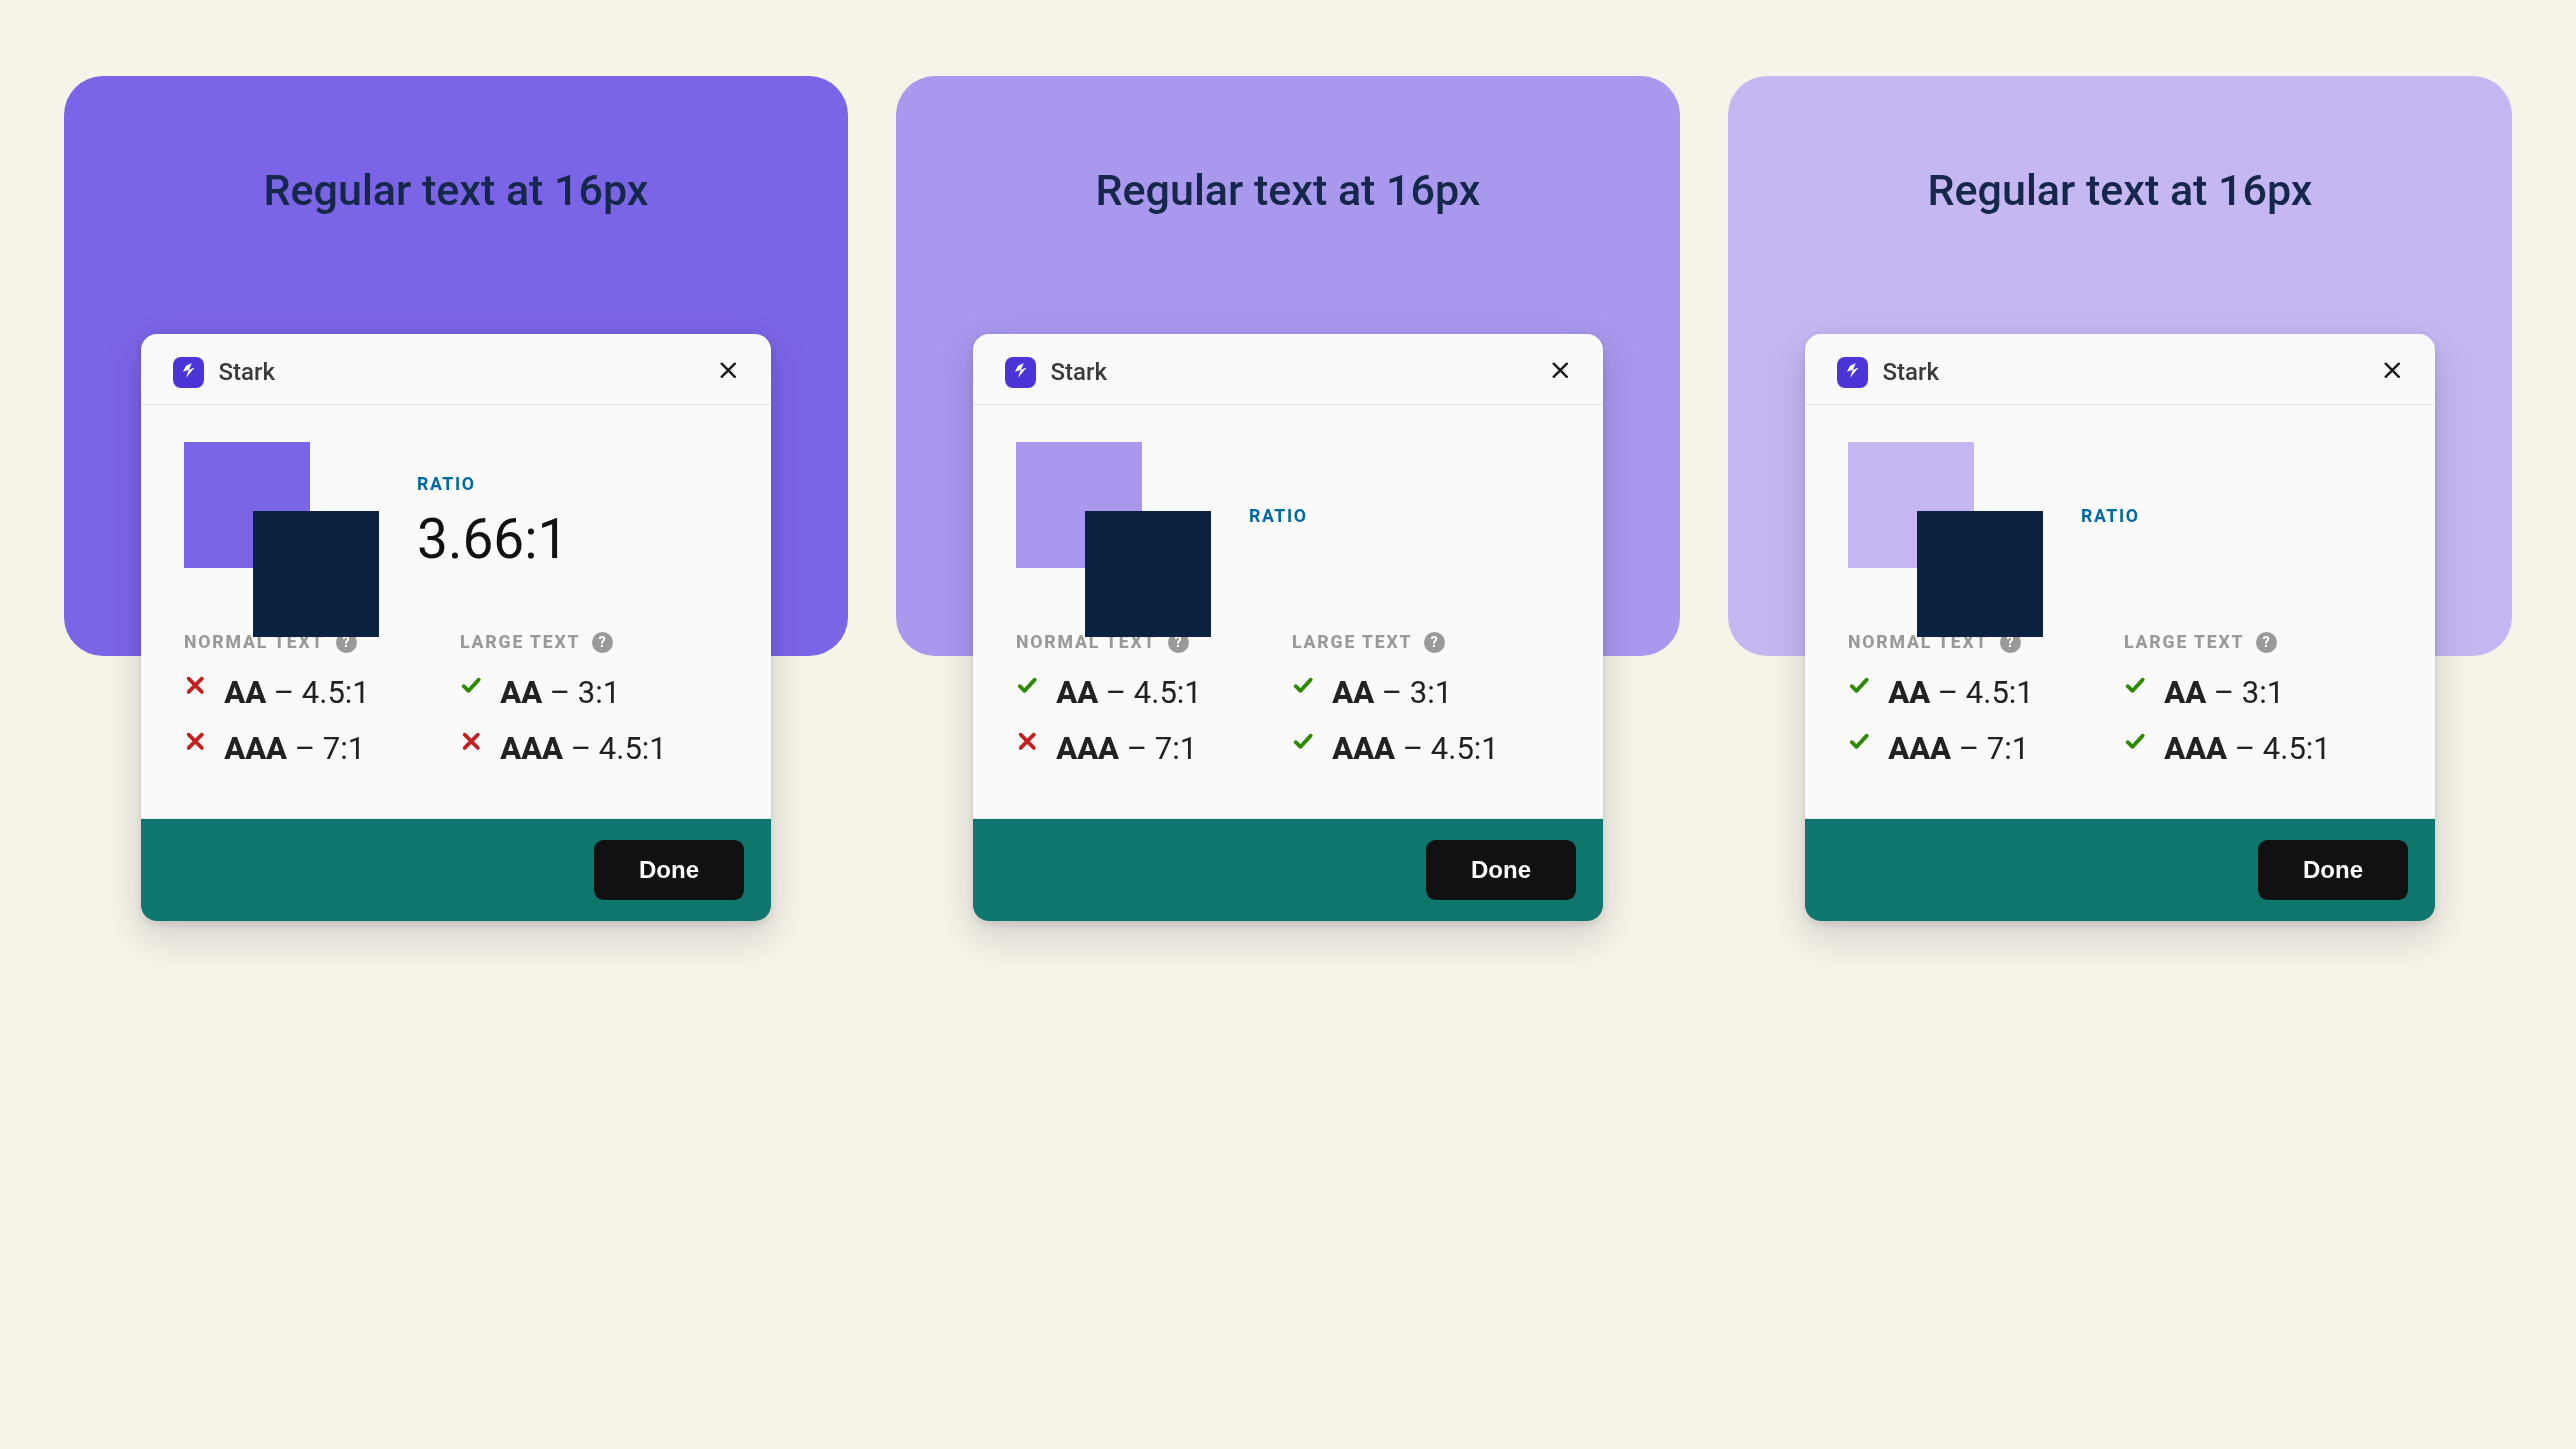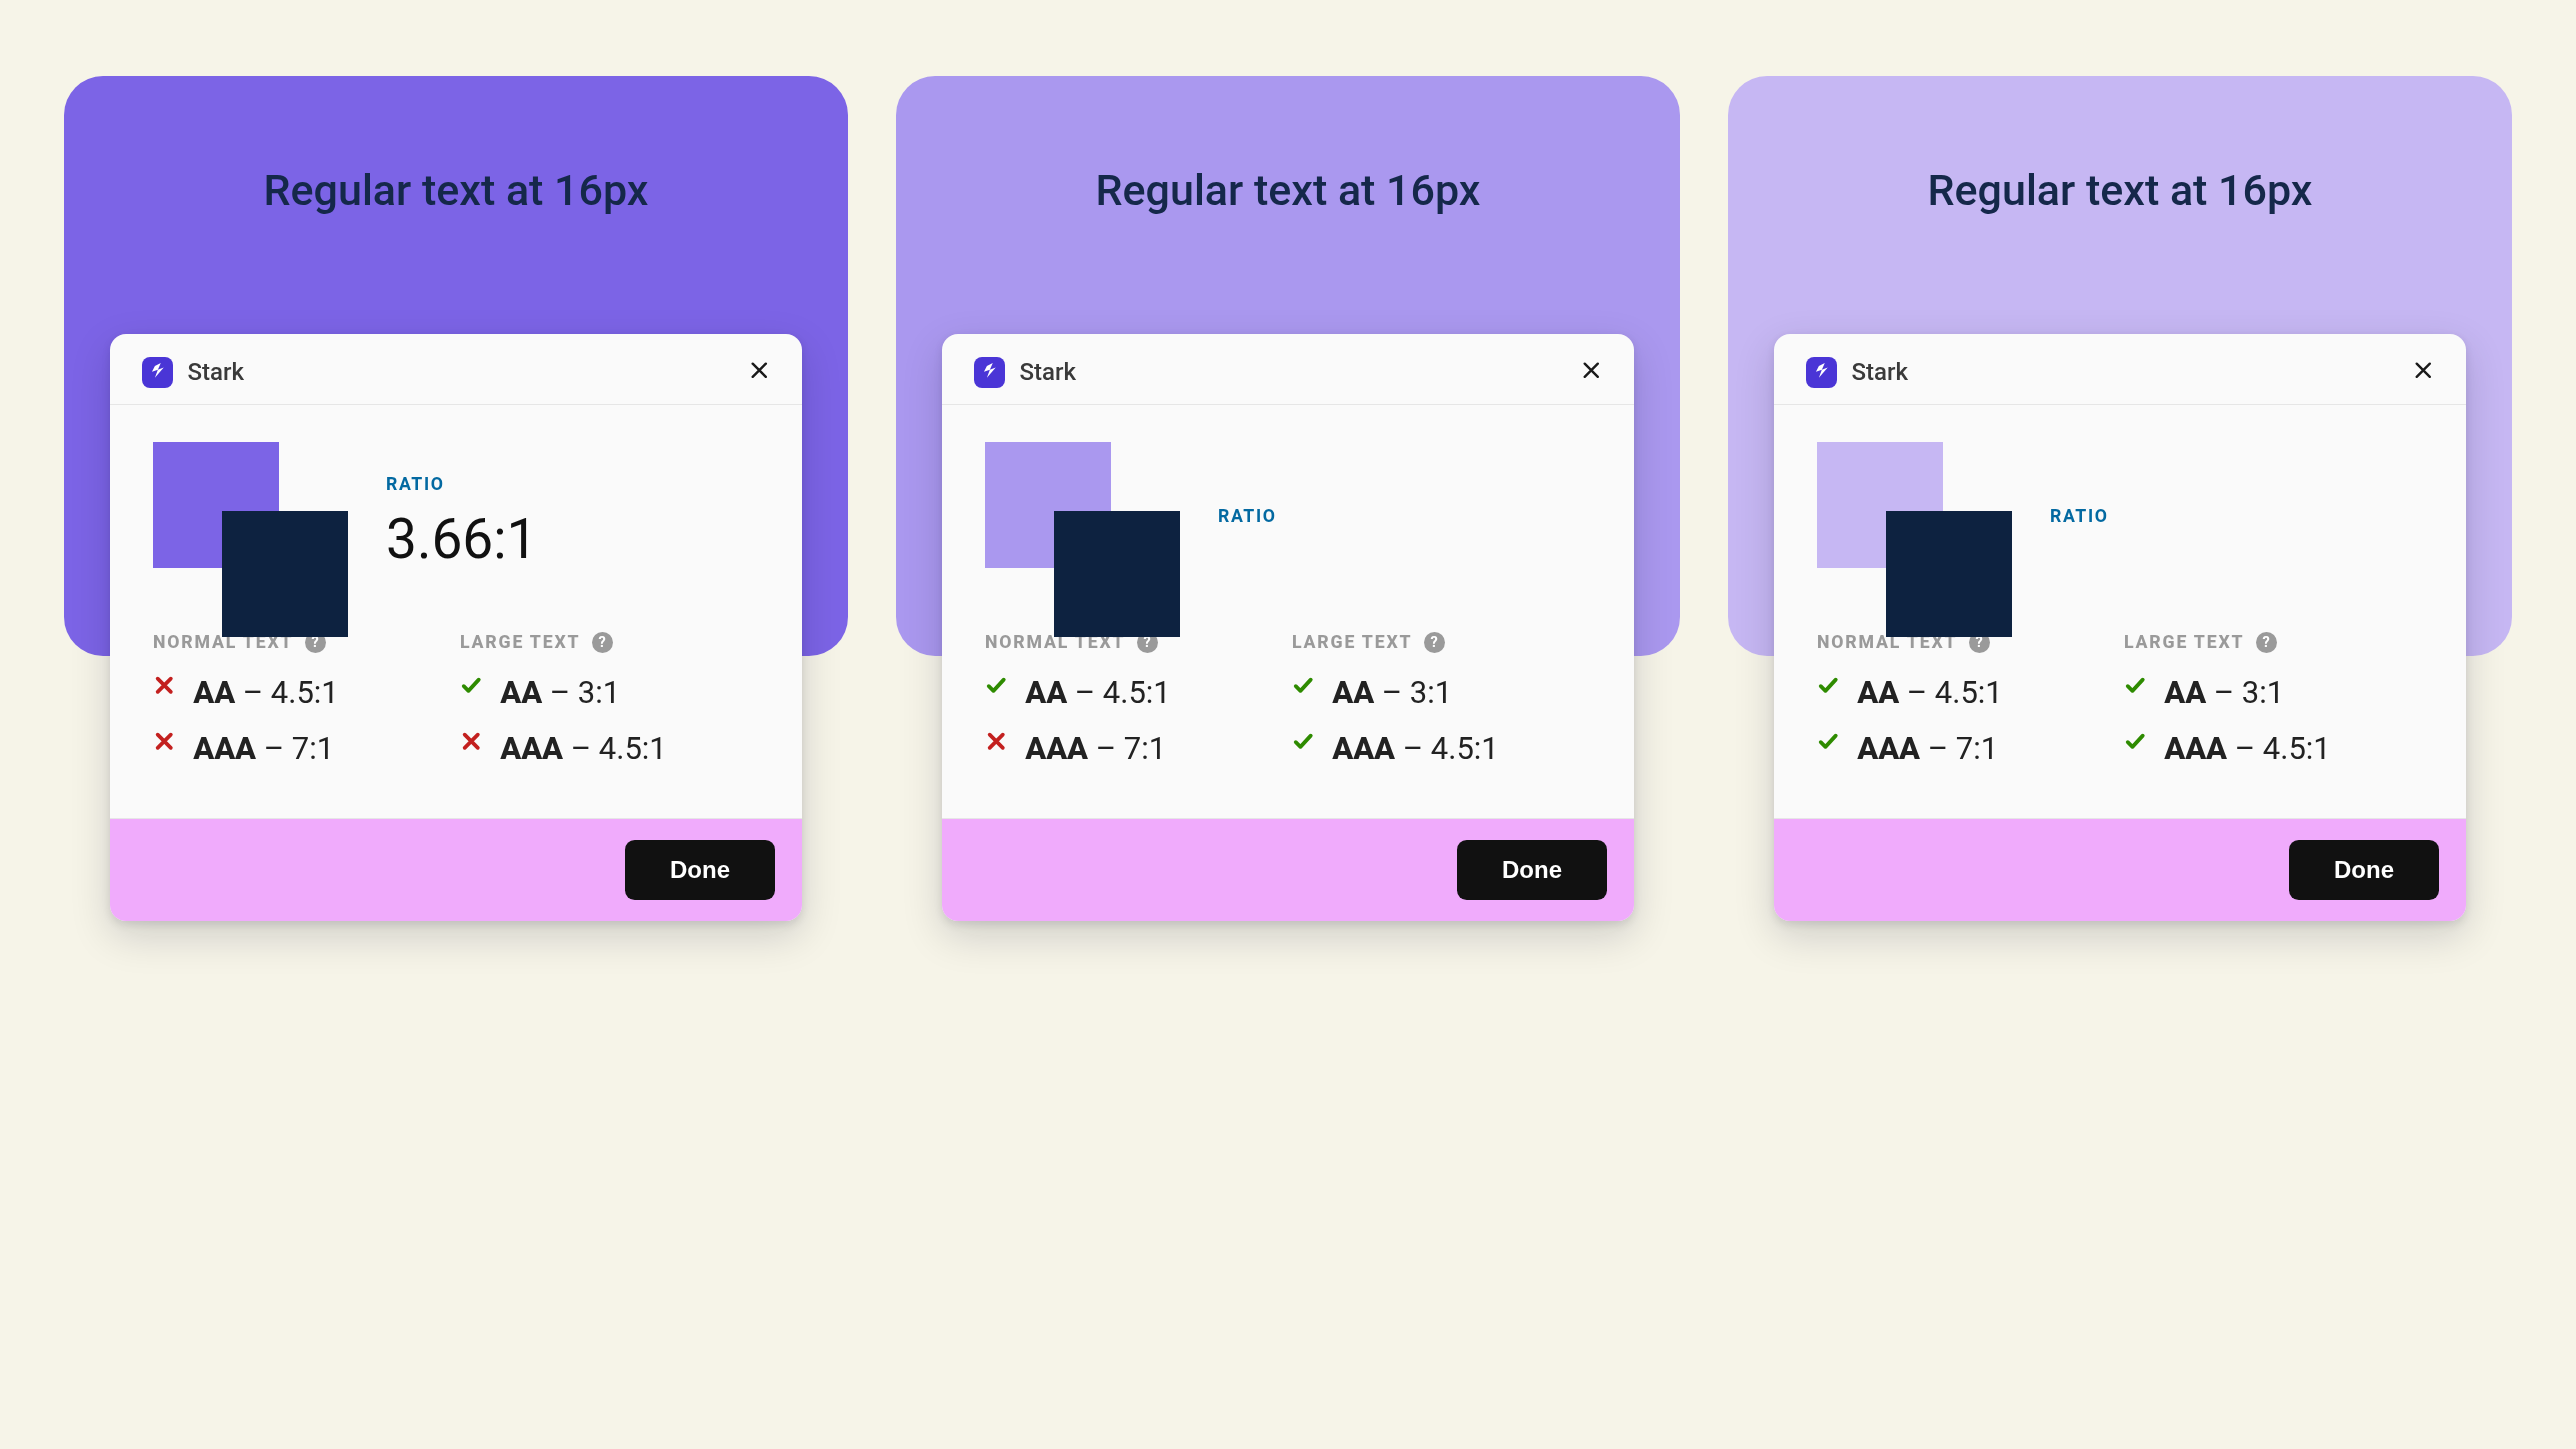--- a/index.html
+++ b/index.html
@@ -55,21 +55,21 @@
     text-align: center;
     font-size: 43px;
     font-weight: 500;
     color: var(--navy-ink);
   }
   .panel {
     position: absolute;
     left: 50%;
     top: 258px;
     transform: translateX(-50%);
-    width: 692px;
+    width: 630px;
     background: #fafafa;
     border-radius: 16px;
     box-shadow: 0 14.5px 40px rgba(10,10,40,0.16), 0 3.2px 8px rgba(10,10,40,0.10);
     overflow: hidden;
   }
   .panel-header {
     display: flex;
     align-items: center;
     justify-content: space-between;
     padding: 22.5px 32px 16px 32px;
@@ -171,21 +171,21 @@
   .rule-line b { font-weight: 800; }
   .mark { width: 22.5px; height: 22.5px; flex: 0 0 auto; display:flex; align-items:center; justify-content:center; }
   .mark svg { width: 22.5px; height: 22.5px; }
   .mark.ok svg { stroke: var(--green); }
   .mark.no svg { stroke: var(--red); }
   .panel-footer {
     border-top: 0.8px solid #e6e6e6;
     padding: 21px 27px;
     display: flex;
     justify-content: flex-end;
-    background: #f0abfc;
+    background: #0f766e;
   }
   .done-btn {
     background: #111;
     color: #fff;
     font-size: 24px;
     font-weight: 700;
     border: none;
     border-radius: 9.7px;
     padding: 16px 45px;
     cursor: pointer;

